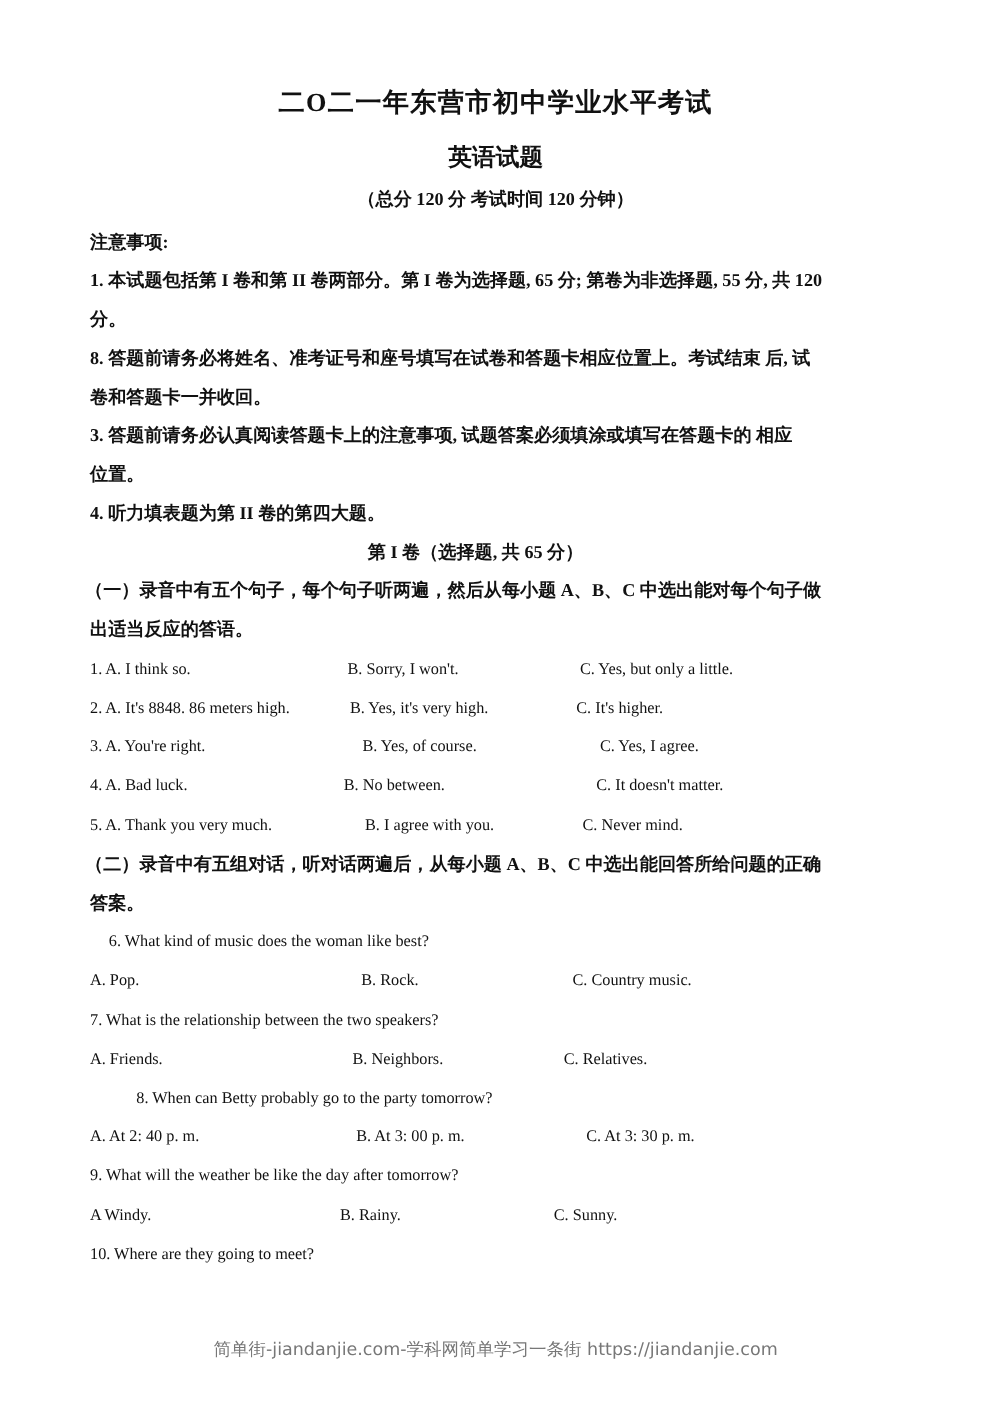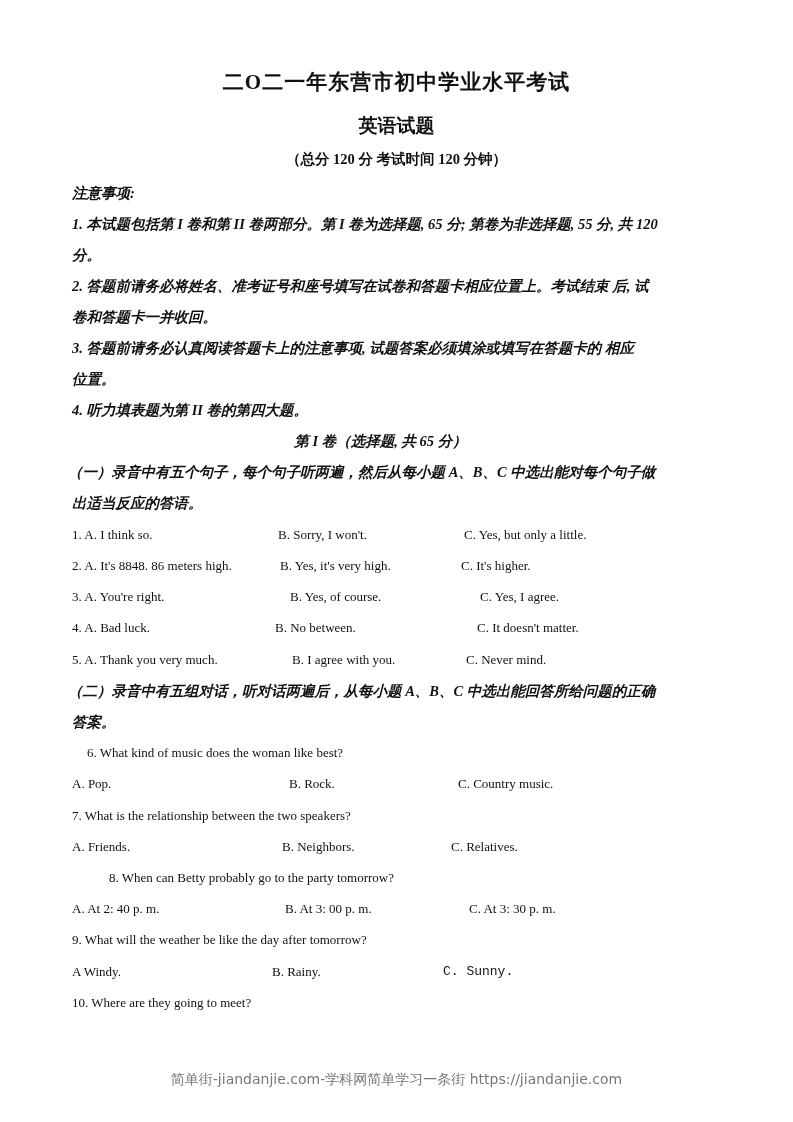--- a/index.html
+++ b/index.html
@@ -5,41 +5,41 @@
     html, body { margin: 0; padding: 0; background: #ffffff; }
     body {
       width: 793px; height: 1122px; position: relative; overflow: hidden;
       font-family: "Liberation Serif", "DejaVu Serif", serif; color: #111;
     }
     .abs { position: absolute; white-space: nowrap; }
     .title { left: 0; width: 793px; text-align: center; font-weight: bold; }
     .t1 { top: 68px; font-size: 21px; letter-spacing: 1px; }
     .t2 { top: 113px; font-size: 19px; }
     .t3 { top: 150px; font-size: 14.5px; }
-    .bold { font-weight: bold; font-size: 14.5px; font-style: italic; }
+    .bold { font-weight: bold; font-size: 14.5px; }
     .para { left: 72px; }
     .q { font-size: 13px; left: 72px; }
     .opt { font-size: 13px; }
     .footer {
       top: 1071px; left: 0; width: 793px; text-align: center;
       font-family: "DejaVu Sans", sans-serif; font-size: 14px; color: #777;
     }
   </style>
 </head>
 <body>
 
 <div>
   <div class="abs title t1">二O二一年东营市初中学业水平考试</div>
   <div class="abs title t2">英语试题</div>
   <div class="abs title t3">（总分 120 分  考试时间 120 分钟）</div>
 
   <div class="abs para bold" style="top:184px;">注意事项:</div>
   <div class="abs para bold" style="top:215px;">1. 本试题包括第 I 卷和第 II 卷两部分。第 I 卷为选择题, 65 分; 第卷为非选择题, 55 分, 共 120</div>
   <div class="abs para bold" style="top:246px;">分。</div>
-  <div class="abs para bold" style="top:277px;">2. 答题前请务必将姓名、准考证号和座号填写在试卷和答题卡相应位置上。考试结束  后, 试</div>
+  <div class="abs para bold" style="top:277px;">8. 答题前请务必将姓名、准考证号和座号填写在试卷和答题卡相应位置上。考试结束  后, 试</div>
   <div class="abs para bold" style="top:308px;">卷和答题卡一并收回。</div>
   <div class="abs para bold" style="top:339px;">3. 答题前请务必认真阅读答题卡上的注意事项, 试题答案必须填涂或填写在答题卡的  相应</div>
   <div class="abs para bold" style="top:370px;">位置。</div>
   <div class="abs para bold" style="top:401px;">4. 听力填表题为第 II 卷的第四大题。</div>
 
   <div class="abs bold" style="top:432px; left:0; width:761px; text-align:center;">第 I 卷（选择题, 共 65 分）</div>
 
   <div class="abs para bold" style="top:463px; left:68px;">（一）录音中有五个句子，每个句子听两遍，然后从每小题 A、B、C 中选出能对每个句子做</div>
   <div class="abs para bold" style="top:494px;">出适当反应的答语。</div>
 
@@ -87,20 +87,20 @@
   <div>
     <div class="abs q" style="top:870px;margin-left:37px;">8. When can Betty probably go to the party tomorrow?</div>
     <span class="abs opt" style="top:901px; left:72px;">A. At 2: 40 p. m.</span>
     <span class="abs opt" style="top:901px; left:285px;">B. At 3: 00 p. m.</span>
     <span class="abs opt" style="top:901px; left:469px;">C. At 3: 30 p. m.</span>
   </div>
   <div>
     <div class="abs q" style="top:932px;">9. What will the weather be like the day after tomorrow?</div>
     <span class="abs opt" style="top:964px; left:72px;">A Windy.</span>
     <span class="abs opt" style="top:964px; left:272px;">B. Rainy.</span>
-    <span class="abs opt" style="top:964px; left:443px;font-family:Liberation Mono, monospace;">C. Sunny.</span>
+    <span class="abs opt" style="top:964px; left:443px;">C. Sunny.</span>
   </div>
   <div>
     <div class="abs q" style="top:995px;">10. Where are they going to meet?</div>
   </div>
 
   <div class="abs footer">简单街-jiandanjie.com-学科网简单学习一条街 https://jiandanjie.com</div>
 </div>
 
 </body></html>

